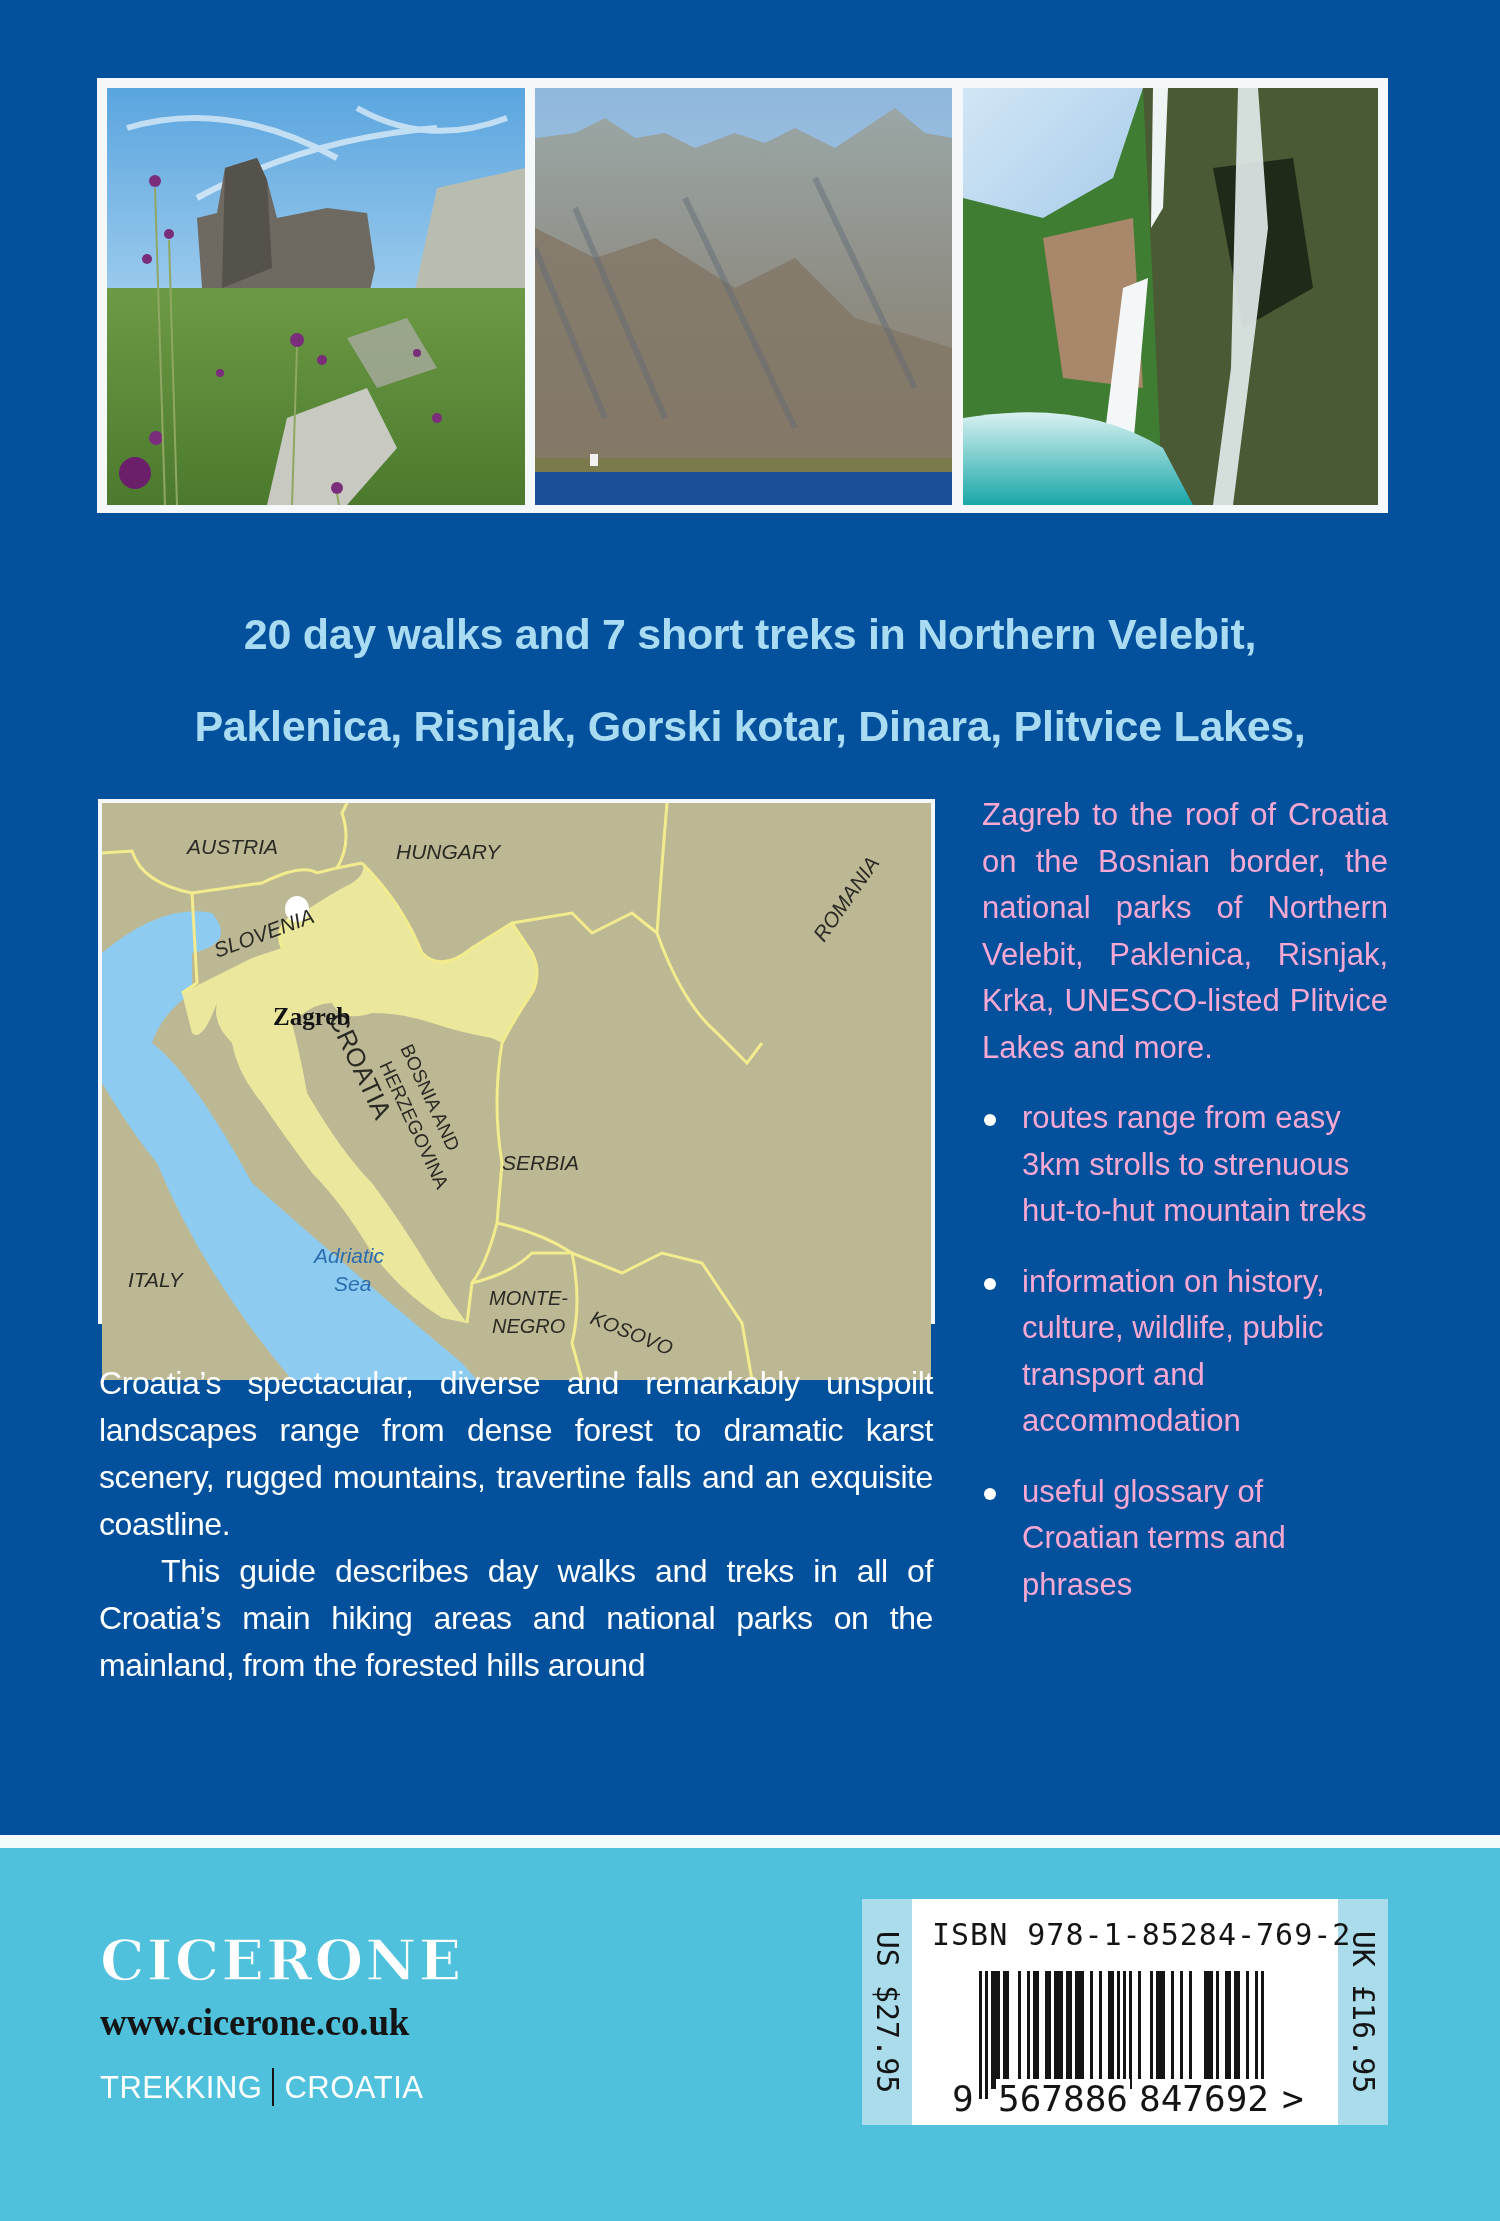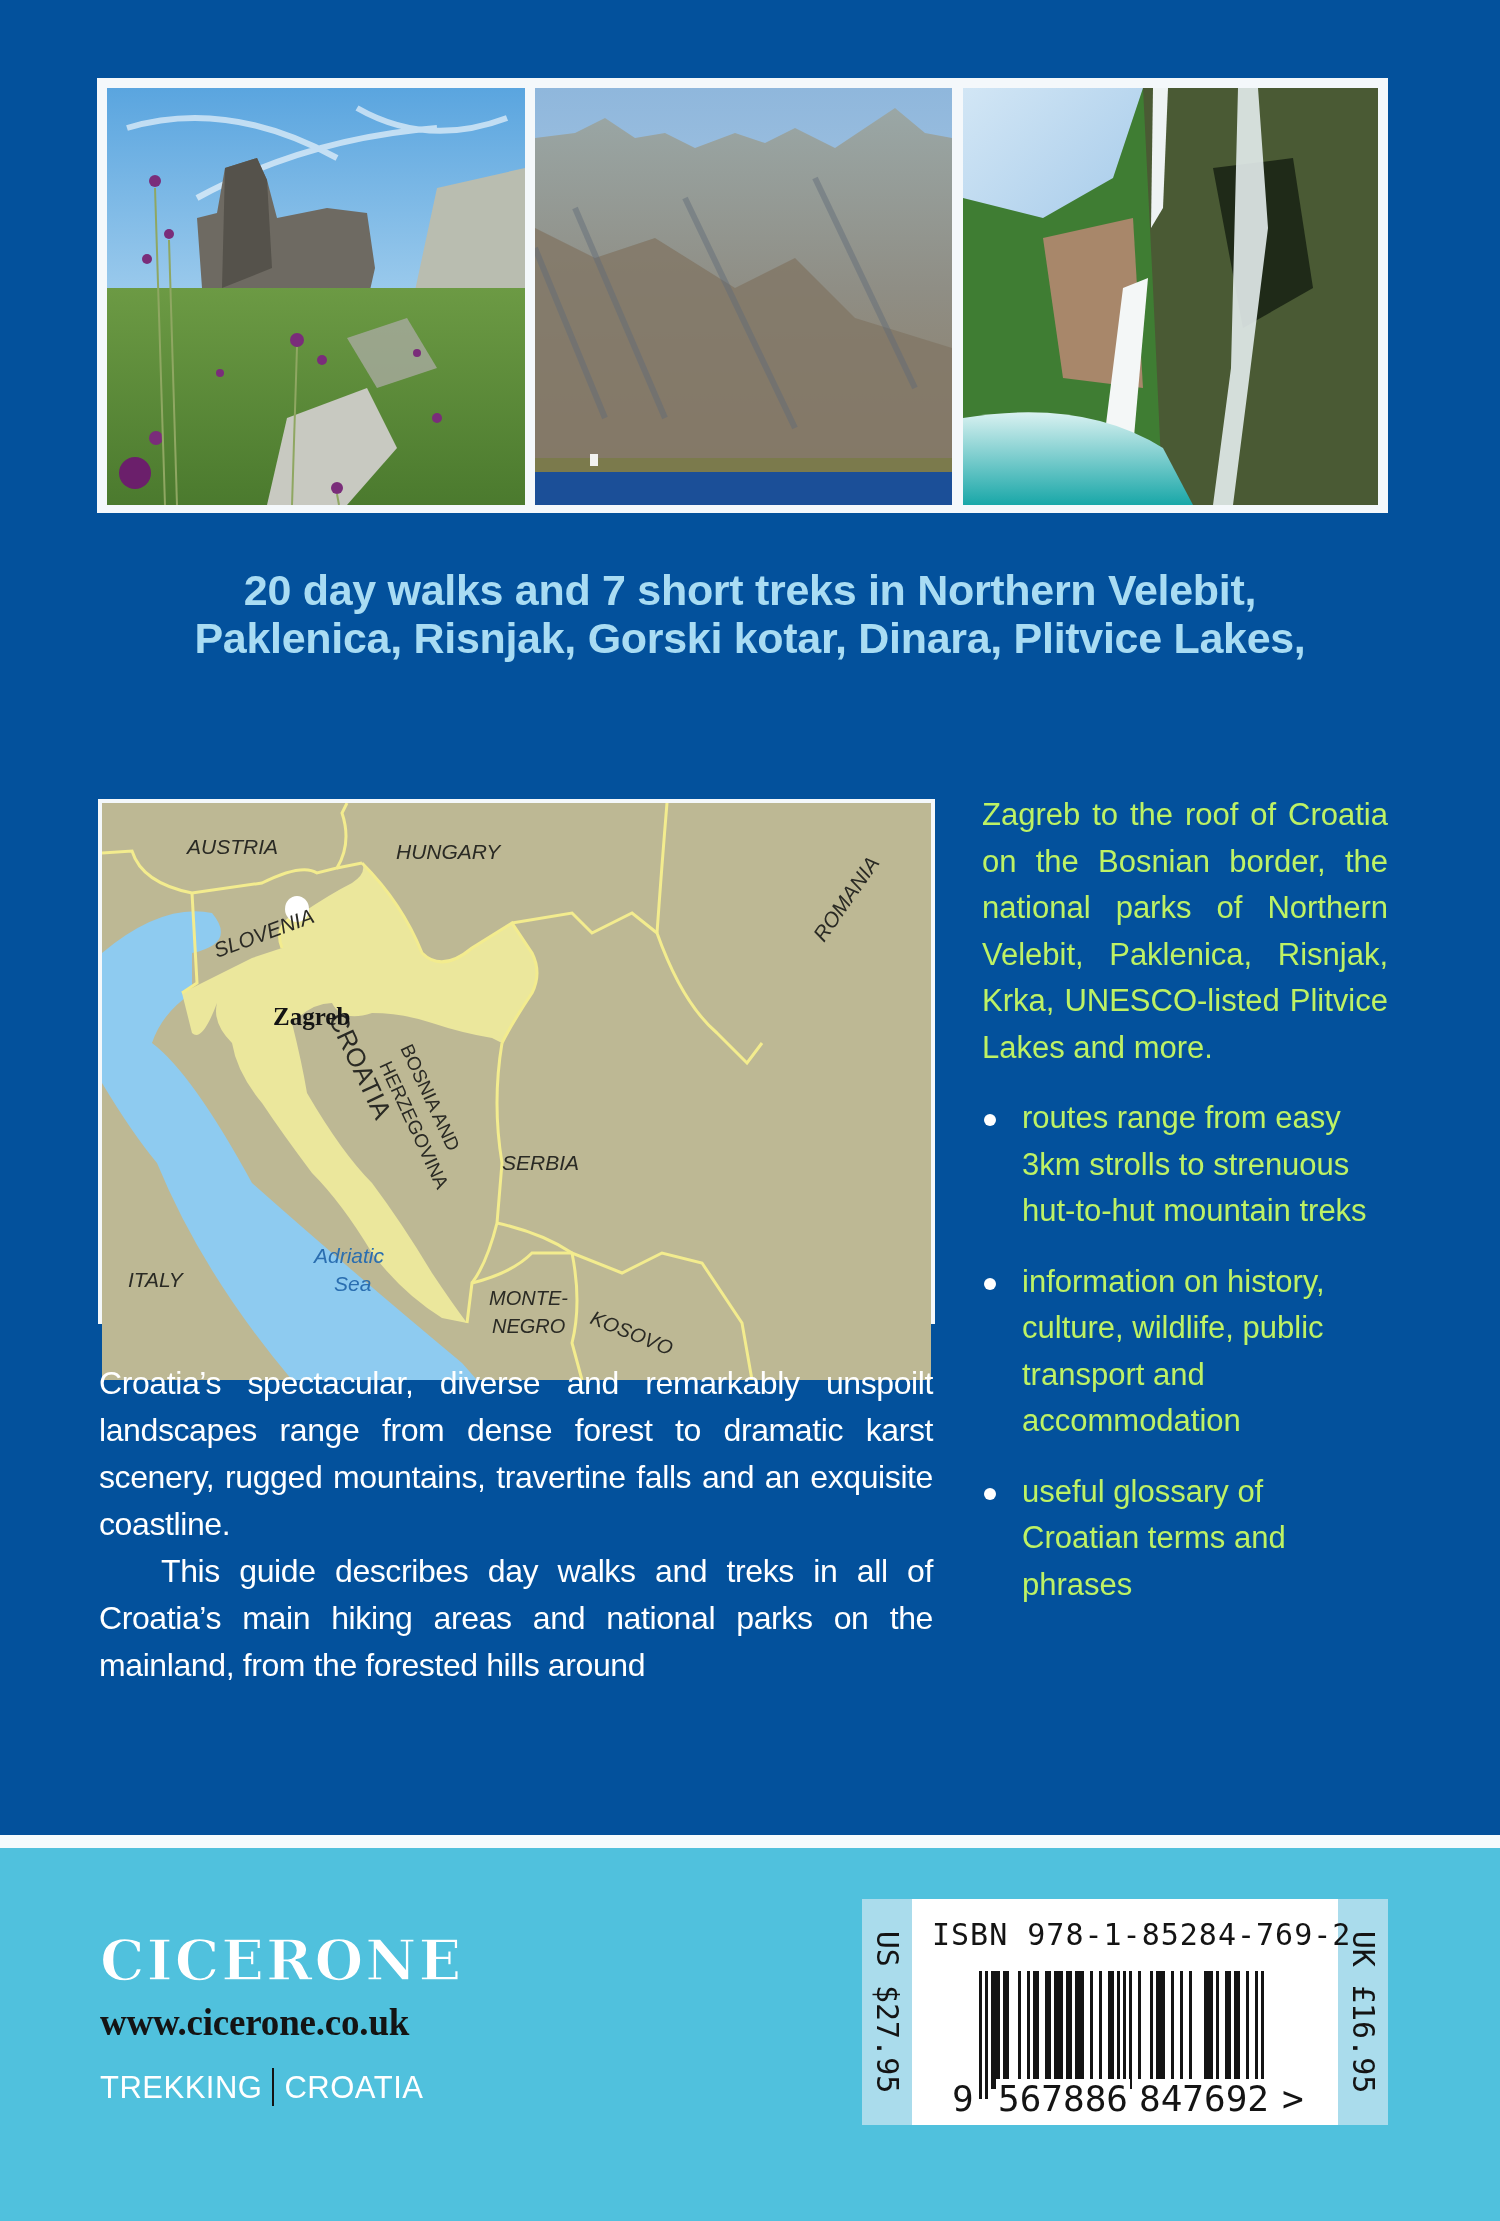--- a/index.html
+++ b/index.html
@@ -20,21 +20,21 @@
   .photo-2 { left: 438px; width: 417px; }
   .photo-3 { left: 866px; width: 415px; }
 
   
   .headline {
     position: absolute; left: 80px; top: 566px; width: 1340px;
     text-align: center; color: #a9dcf3;
     font-family: "Liberation Sans", sans-serif; font-weight: bold;
     font-size: 43px; line-height: 48px; letter-spacing: -0.3px;
   }
-  .headline div { white-space: nowrap; }
+  .headline div { white-space: nowrap; margin-top: 44px; }
 
   
   .map-frame {
     position: absolute; left: 98px; top: 799px; width: 837px; height: 525px;
     background: #f4f8fb;
   }
   .map-inner { position: absolute; left: 4px; top: 4px; width: 829px; height: 577px; overflow: hidden; }
   .map-inner svg { display: block; width: 100%; height: 100%; }
 
   
@@ -42,21 +42,21 @@
     position: absolute; left: 99px; top: 1360px; width: 834px;
     color: #ffffff; font-family: "Liberation Sans", sans-serif;
     font-size: 32px; line-height: 47px; text-align: justify;
     letter-spacing: -0.4px;
   }
   .col-left p { margin: 0; }
   .col-left p.indent { text-indent: 62px; }
 
   .col-right {
     position: absolute; left: 982px; top: 792px; width: 406px;
-    color: #bef264; font-family: "Liberation Sans", sans-serif;
+    color: #f9a8d4; font-family: "Liberation Sans", sans-serif;
     font-size: 31px; line-height: 46.5px;
   }
   .col-right p.lead { margin: 0; text-align: justify; text-align-last: left; }
   .bullets { list-style: none; margin: 0; padding: 0; }
   .bullets li { position: relative; padding-left: 40px; margin-top: 24px; }
   .bullets li .dot {
     position: absolute; left: 2px; top: 19px; width: 12px; height: 12px;
     border-radius: 50%; background: #ffffff;
   }
 

